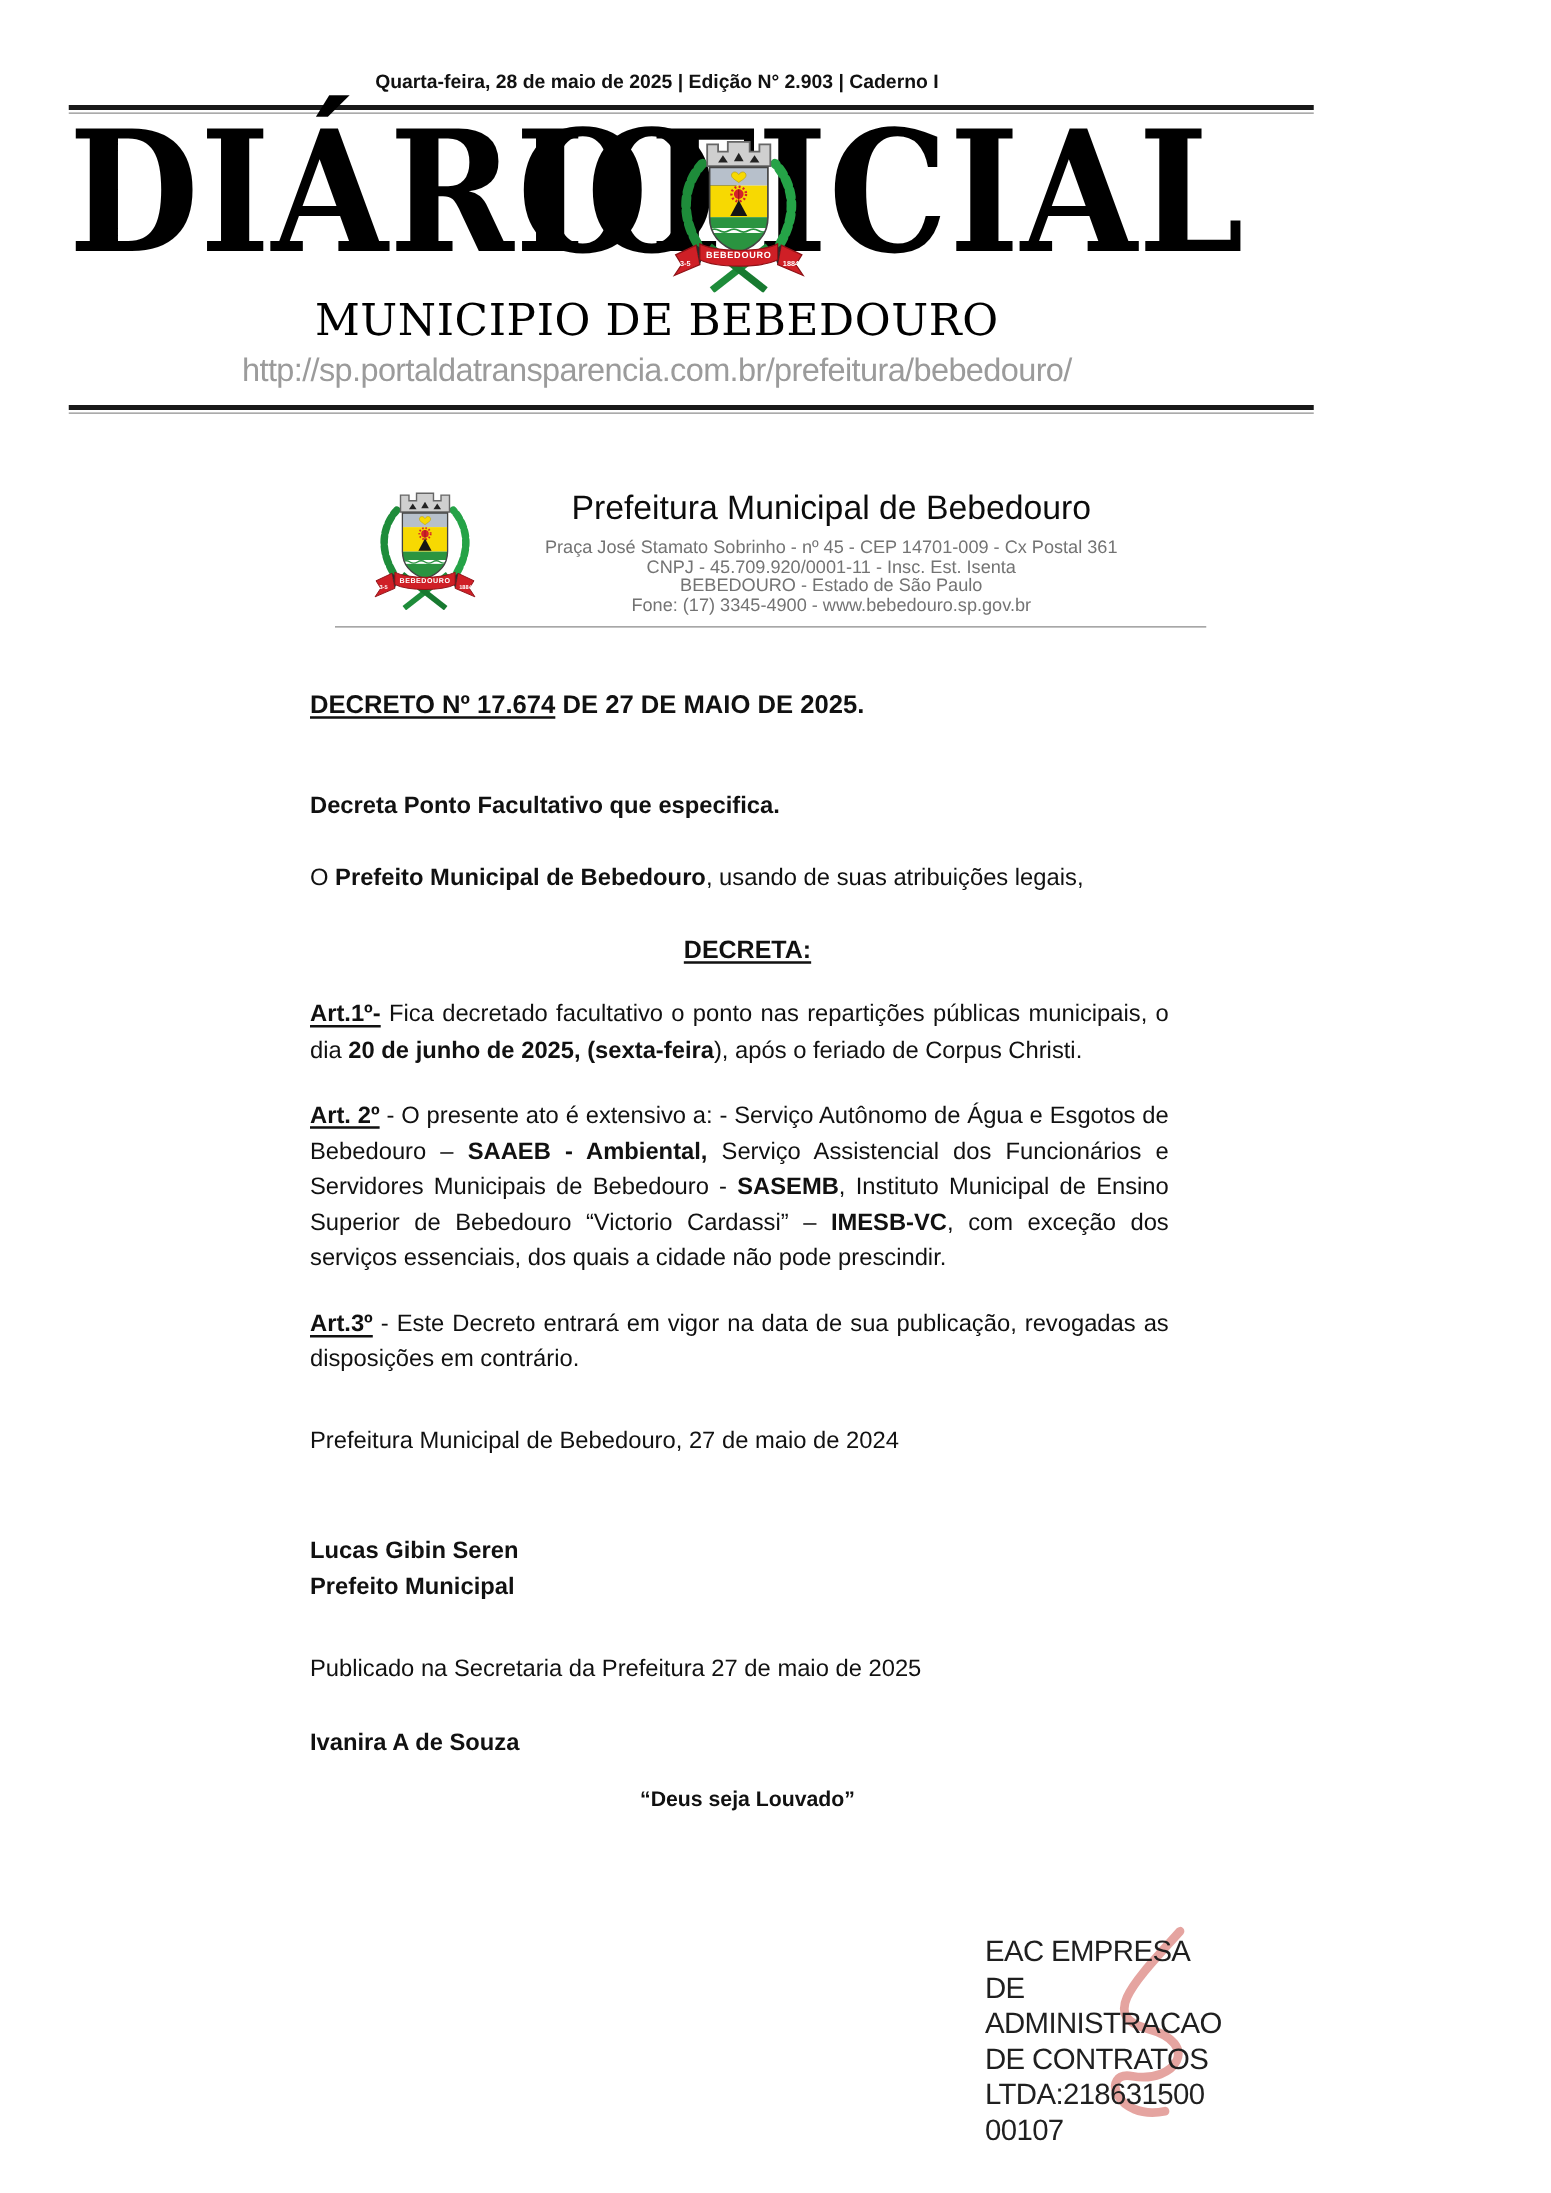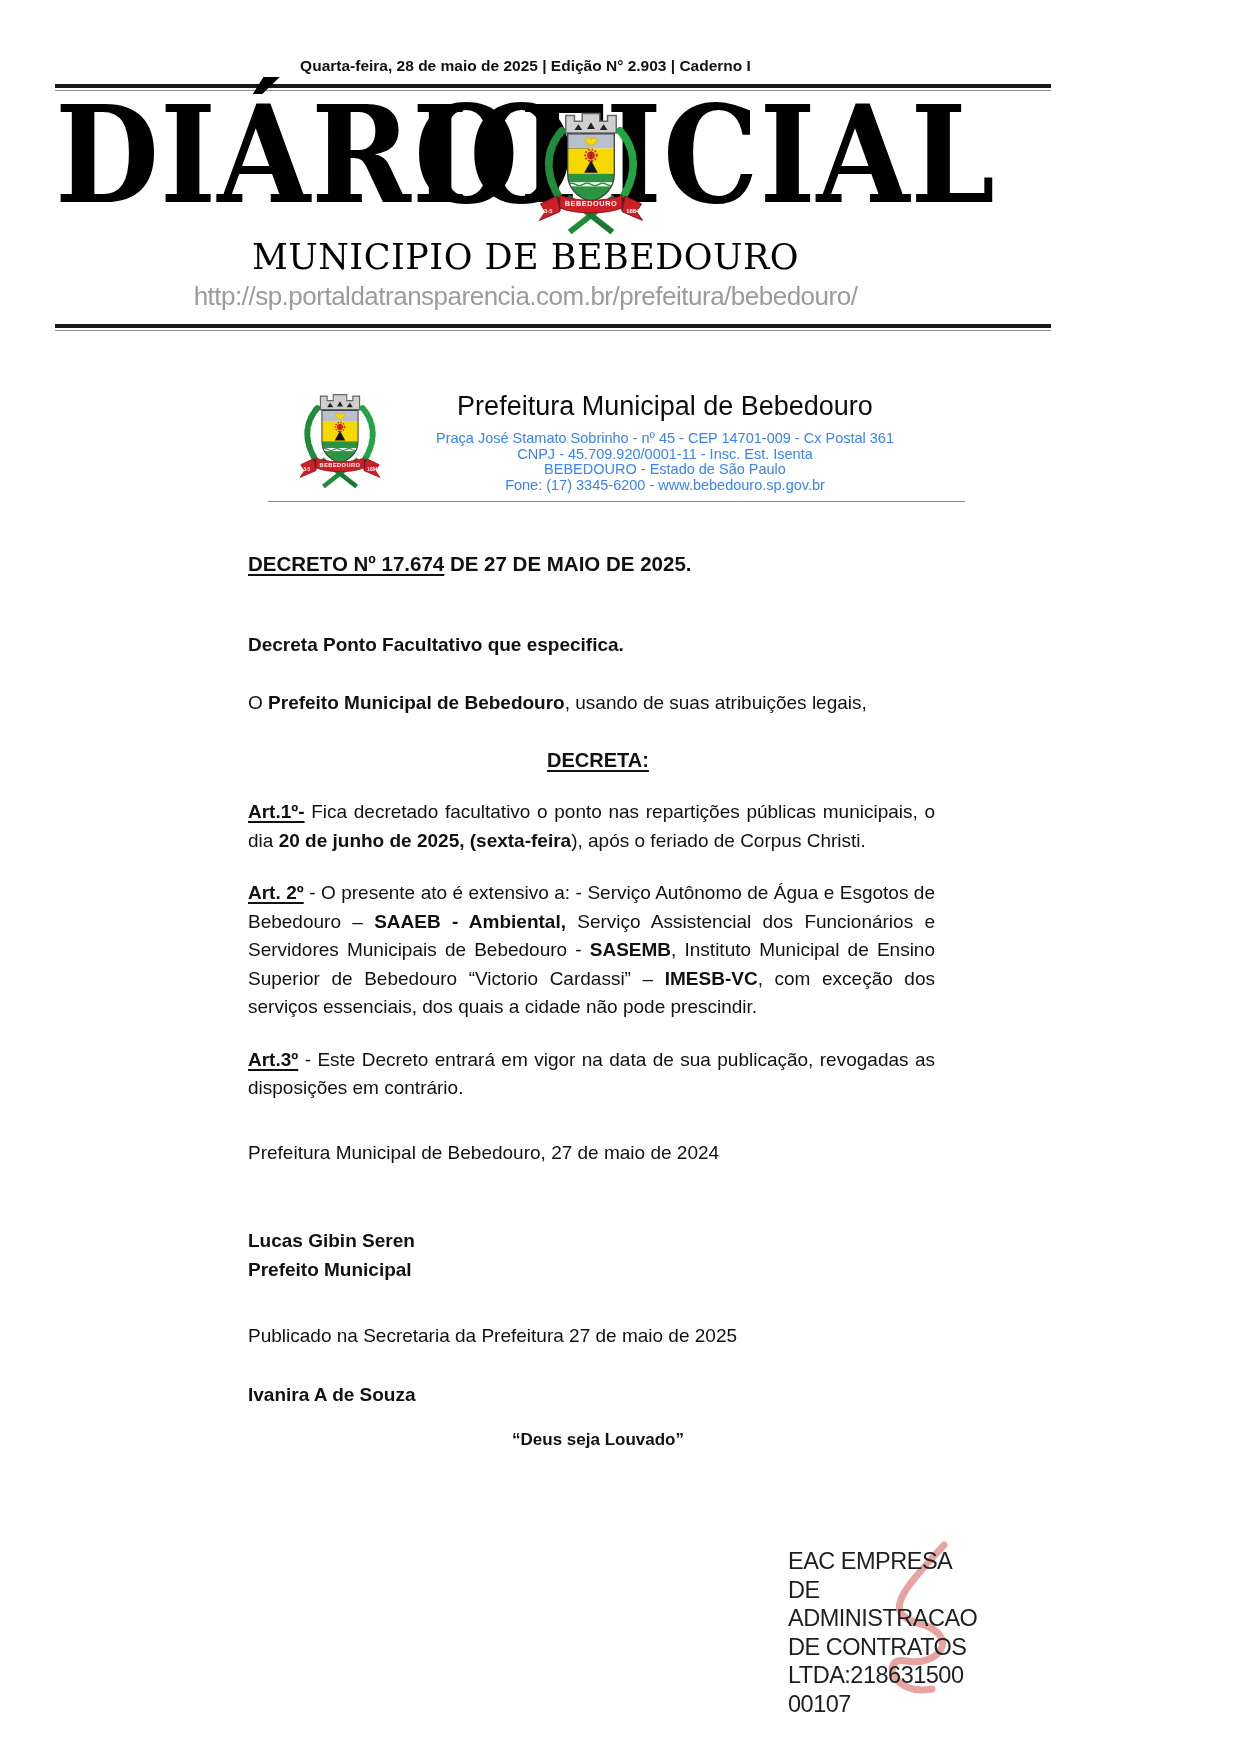--- a/index.html
+++ b/index.html
@@ -25,21 +25,21 @@
   .mast-sub{position:absolute;left:0;top:237px;width:100%;text-align:center;
             font-family:"DejaVu Serif",serif;font-weight:normal;font-size:35px;color:#000;
             letter-spacing:0.5px;}
   .mast-url{position:absolute;left:0;top:281px;width:100%;text-align:center;
             font-size:26px;color:#9b9b9b;letter-spacing:-0.5px;}
 
   
   .lh-crest{position:absolute;left:294px;top:381px;width:92px;height:107px;}
   .lh-text{position:absolute;left:400px;top:391px;width:530px;text-align:center;}
   .lh-title{font-size:27px;font-weight:normal;color:#0c0c0c;margin-bottom:9px;}
-  .lh-detail{font-size:14.5px;line-height:15.5px;color:#3b82f6;}
+  .lh-detail{font-size:14.5px;line-height:15.5px;color:#737373;}
   .lh-underline{position:absolute;left:268px;top:501px;width:697px;border-top:1px solid #8a8a8a;}
 
   
   .doc-col{position:absolute;left:248px;top:550px;width:700px;font-size:19px;
            line-height:28.5px;color:#111;}
   .just{text-align:justify;}
   .b{font-weight:bold;}
   .u{text-decoration:underline;text-decoration-thickness:2px;text-underline-offset:3px;}
   .decree-title{font-size:20.5px;font-weight:bold;margin:0 0 52px 0;}
   .decreta-ponto{font-weight:bold;margin:0 0 30px 0;}
@@ -162,21 +162,21 @@
     <text x="60" y="113.5" text-anchor="middle" font-size="7.5" font-weight="bold" fill="#ffffff" letter-spacing="0.6">BEBEDOURO</text>
     <text x="16" y="120" text-anchor="middle" font-size="6" font-weight="bold" fill="#ffffff">3-5</text>
     <text x="103" y="120" text-anchor="middle" font-size="6" font-weight="bold" fill="#ffffff">1884</text>
   </svg>
 
   <div class="lh-text">
     <div class="lh-title">Prefeitura Municipal de Bebedouro</div>
     <div class="lh-detail">Praça José Stamato Sobrinho - nº 45 - CEP 14701-009 - Cx Postal 361</div>
     <div class="lh-detail">CNPJ - 45.709.920/0001-11 - Insc. Est. Isenta</div>
     <div class="lh-detail">BEBEDOURO - Estado de São Paulo</div>
-    <div class="lh-detail">Fone: (17) 3345-6200  -  www.bebedouro.sp.gov.br</div>
+    <div class="lh-detail">Fone: (17) 3345-4900  -  www.bebedouro.sp.gov.br</div>
   </div>
   <div class="lh-underline"></div>
 
   <div class="doc-col">
     <p class="decree-title"><span class="u">DECRETO Nº 17.674</span><span> DE 27 DE MAIO DE 2025.</span></p>
 
     <p class="decreta-ponto">Decreta Ponto Facultativo que especifica.</p>
 
     <p class="preamble"><span>O </span><span class="b">Prefeito Municipal de Bebedouro</span><span>, usando de suas atribuições legais,</span></p>
 

